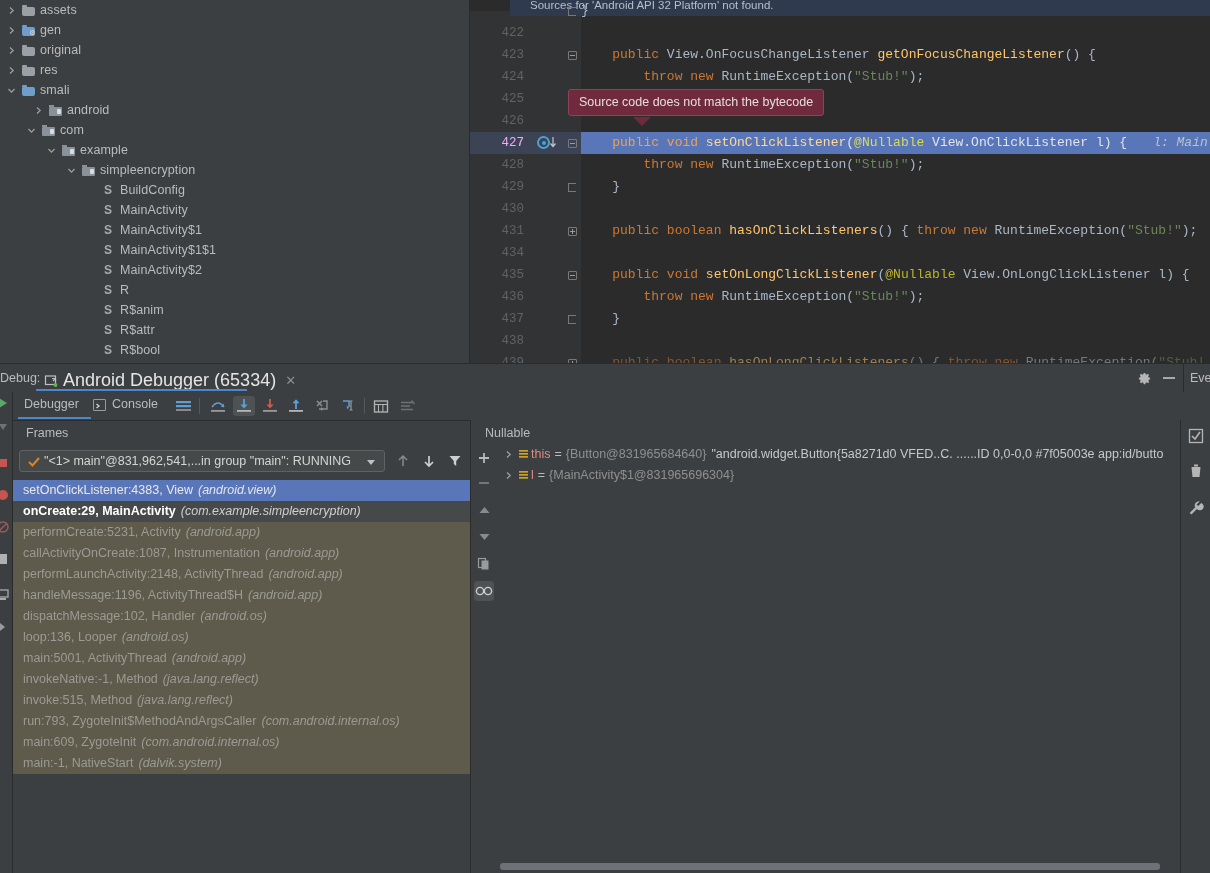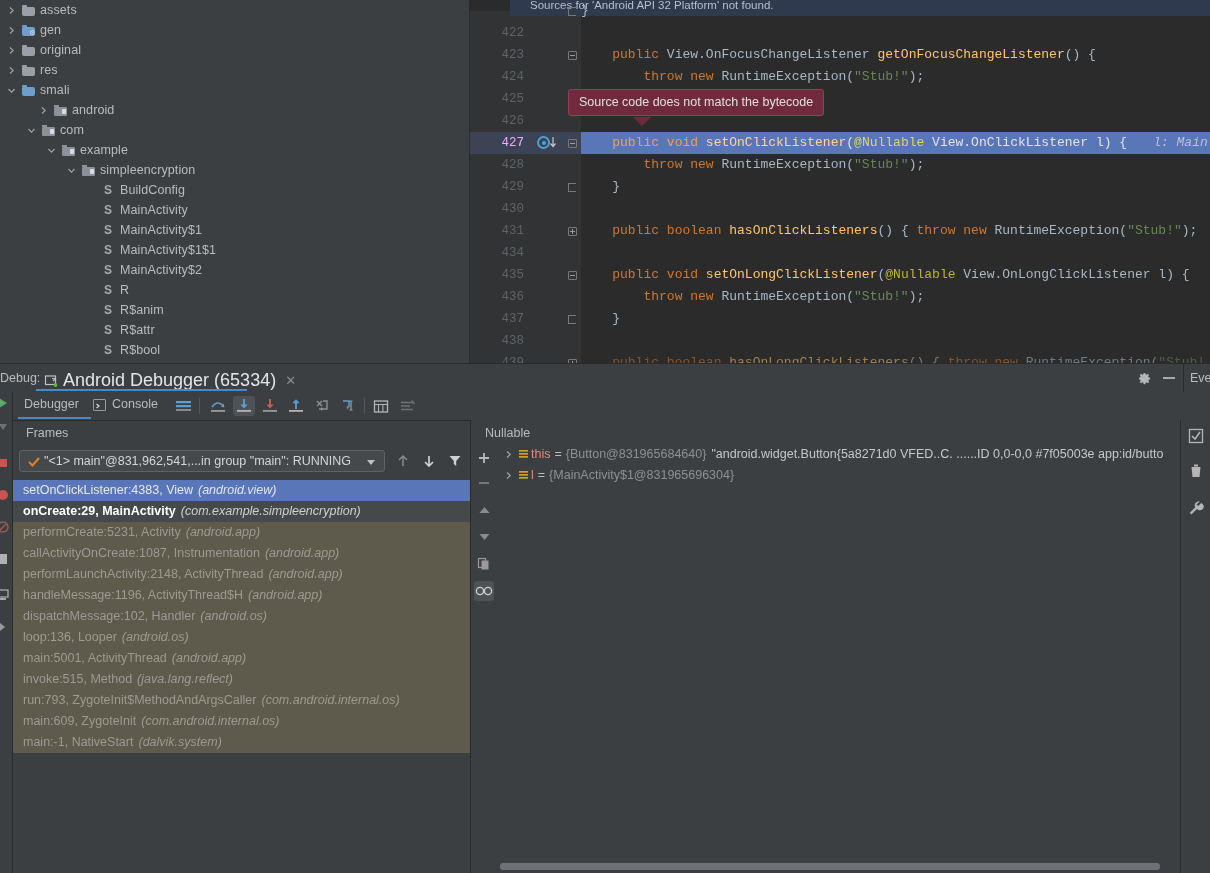--- a/index.html
+++ b/index.html
@@ -204,21 +204,21 @@
           <path d="M1.5 3 L4.5 6.2 L7.5 3" fill="none" stroke="#a0a0a0" stroke-width="1.2"></path>
         </svg>
       </span>
       <span class="ic">
         <span class="folder blue">
           <i></i>
         </span>
       </span>
       <span class="lbl">smali</span>
     </div>
-    <div class="tree-row" style="padding-left: 24px; margin-left: 12px;">
+    <div class="tree-row" style="padding-left: 31px;">
       <span class="tw">
         <svg width="9" height="9" viewBox="0 0 9 9">
           <path d="M3 1.5 L6.2 4.5 L3 7.5" fill="none" stroke="#a0a0a0" stroke-width="1.2"></path>
         </svg>
       </span>
       <span class="ic">
         <span class="pkg">
           <i></i>
           <b></b>
         </span>
@@ -589,20 +589,21 @@
 <div class="abs" id="frames-list">
     <div class="frame-row selected"><span>setOnClickListener:4383, View</span><span class="frame-pkg" style="margin-left: 5px;">(android.view)</span></div>
     <div class="frame-row current"><span>onCreate:29, MainActivity</span><span class="frame-pkg" style="margin-left: 5px;">(com.example.simpleencryption)</span></div>
     <div class="frame-row"><span>performCreate:5231, Activity</span><span class="frame-pkg" style="margin-left: 5px;">(android.app)</span></div>
     <div class="frame-row"><span>callActivityOnCreate:1087, Instrumentation</span><span class="frame-pkg" style="margin-left: 5px;">(android.app)</span></div>
     <div class="frame-row"><span>performLaunchActivity:2148, ActivityThread</span><span class="frame-pkg" style="margin-left: 5px;">(android.app)</span></div>
     <div class="frame-row"><span>handleMessage:1196, ActivityThread$H</span><span class="frame-pkg" style="margin-left: 5px;">(android.app)</span></div>
     <div class="frame-row"><span>dispatchMessage:102, Handler</span><span class="frame-pkg" style="margin-left: 5px;">(android.os)</span></div>
     <div class="frame-row"><span>loop:136, Looper</span><span class="frame-pkg" style="margin-left: 5px;">(android.os)</span></div>
     <div class="frame-row"><span>main:5001, ActivityThread</span><span class="frame-pkg" style="margin-left: 5px;">(android.app)</span></div>
+    <div class="frame-row"><span>invokeNative:-1, Method</span><span class="frame-pkg" style="margin-left: 5px;">(java.lang.reflect)</span></div>
     <div class="frame-row"><span>invoke:515, Method</span><span class="frame-pkg" style="margin-left: 5px;">(java.lang.reflect)</span></div>
     <div class="frame-row"><span>run:793, ZygoteInit$MethodAndArgsCaller</span><span class="frame-pkg" style="margin-left: 5px;">(com.android.internal.os)</span></div>
     <div class="frame-row"><span>main:609, ZygoteInit</span><span class="frame-pkg" style="margin-left: 5px;">(com.android.internal.os)</span></div>
     <div class="frame-row"><span>main:-1, NativeStart</span><span class="frame-pkg" style="margin-left: 5px;">(dalvik.system)</span></div>
   </div>
 <div class="abs" id="frames-bottom"></div>
 
 <div class="abs" id="vars-header"></div>
 <div class="abs" id="vars-title">Nullable</div>
 <div class="abs" id="vars-toolbar"></div>

